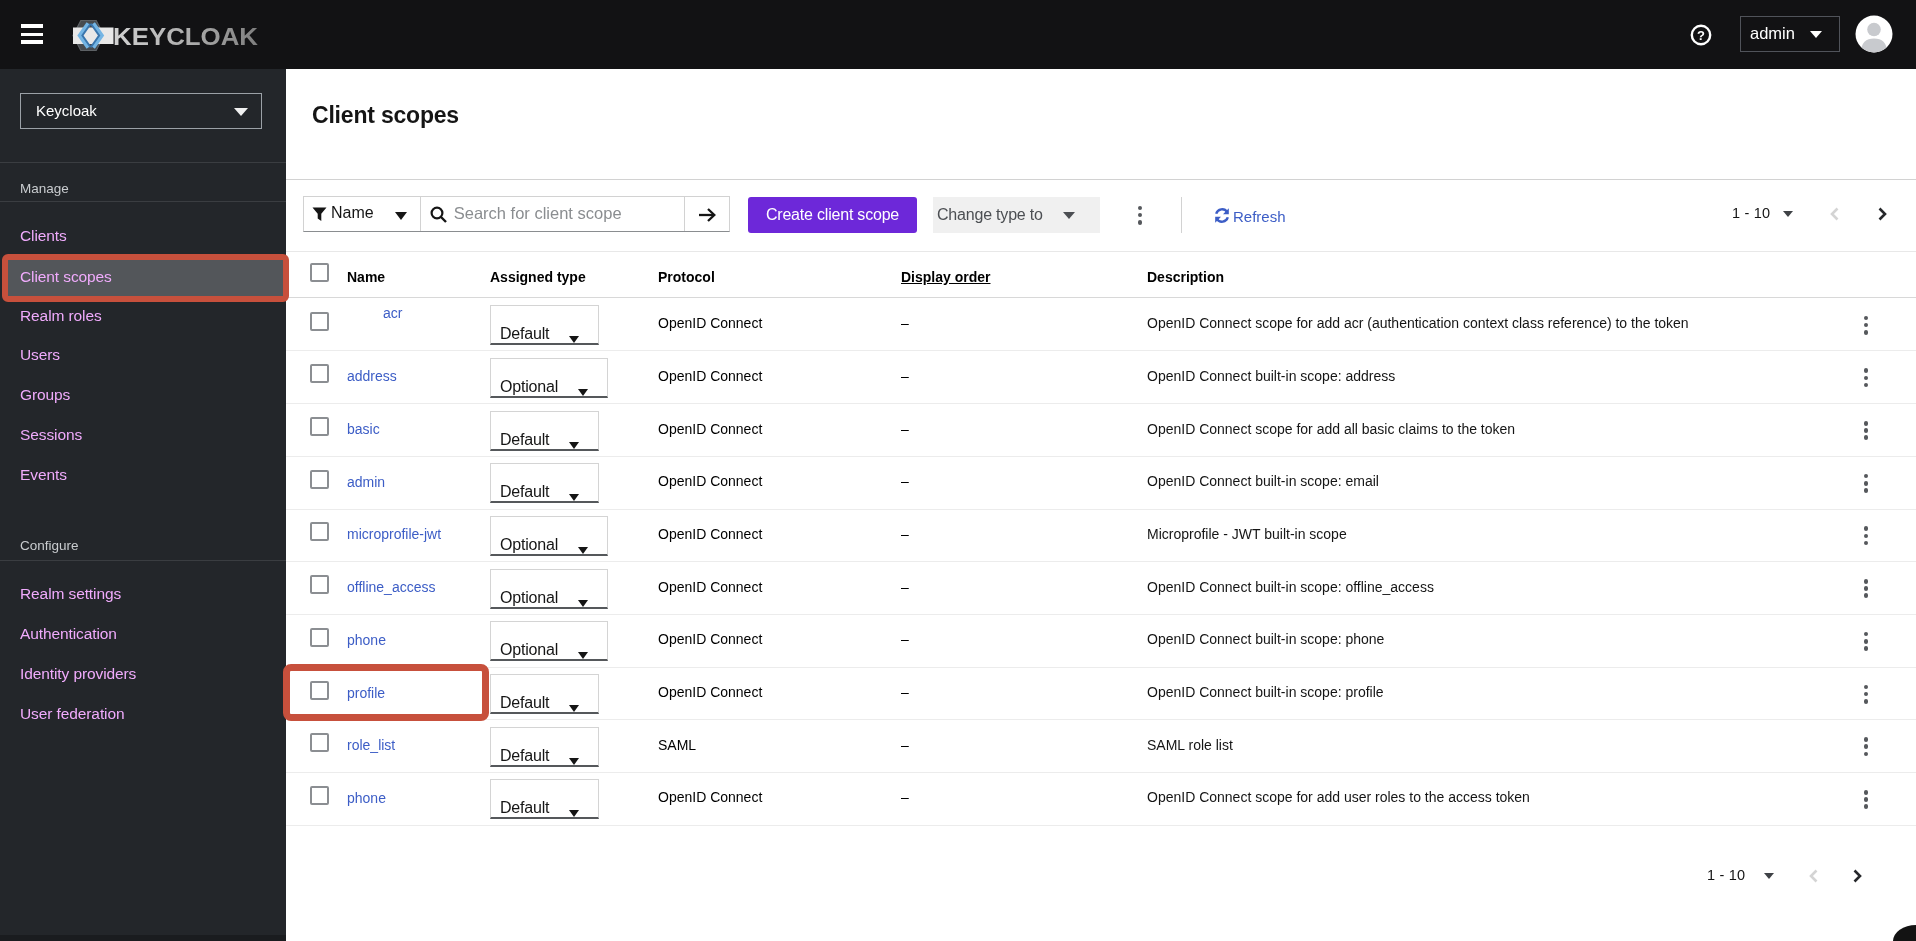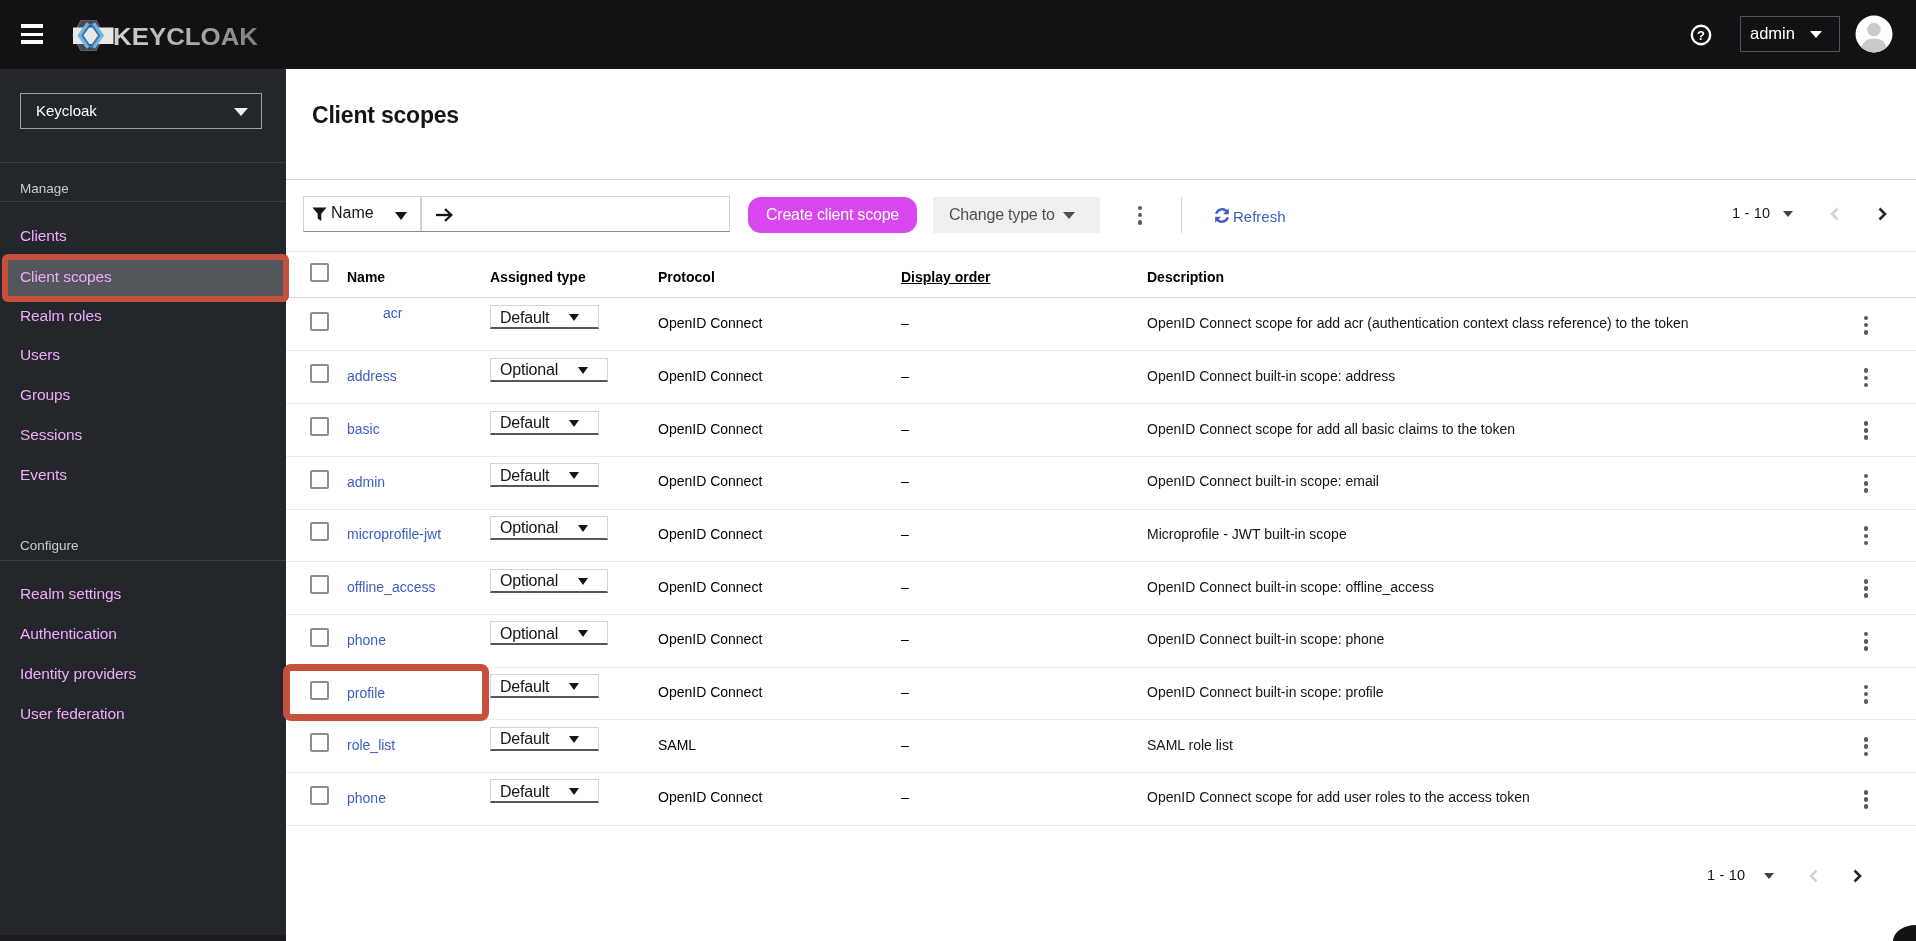--- a/index.html
+++ b/index.html
@@ -32,36 +32,36 @@
 .sub { font-size:16px; color:#151515; }
 a.lm { color:#3c5dc6; text-decoration:none; }
 .hdiv { position:absolute; background:#d2d2d2; height:1px; }
 
 
 #fgroup { position:absolute; left:17px; top:127px; width:427px; height:36px;
   border:1px solid #d2d2d2; border-bottom-color:#8a8d90; display:flex; }
 #fname { width:117px; border-right:1px solid #d2d2d2; position:relative; }
 #fsearch { width:264px; position:relative; }
 #farrow { width:45px; border-left:1px solid #d2d2d2; position:relative; }
-#createbtn { position:absolute; left:462px; top:128px; width:169px; height:36px; background:#d946ef;
-  border-radius:13px; color:#fff; font-size:16px; text-align:center; line-height:36px; letter-spacing:-0.2px; }
+#createbtn { position:absolute; left:462px; top:128px; width:169px; height:36px; background:#6d28d9;
+  border-radius:3px; color:#fff; font-size:16px; text-align:center; line-height:36px; letter-spacing:-0.2px; }
 #changetype { position:absolute; left:647px; top:128px; width:167px; height:36px; background:#f0f0f0;
-  color:#4c4f53; font-size:16px; line-height:36px; padding-left:16px; letter-spacing:-0.2px; }
+  color:#4c4f53; font-size:16px; line-height:36px; padding-left:4px; letter-spacing:-0.2px; }
 .caret-dark { display:inline-block; width:0; height:0; border-left:6px solid transparent;
   border-right:6px solid transparent; border-top:7px solid #151515; }
 .kebab i { display:block; width:4.6px; height:4.6px; border-radius:50%; background:#55585c; margin:2.6px auto; }
 #vdiv { position:absolute; left:895px; top:128px; width:1px; height:36px; background:#d2d2d2; }
 .pagnum { font-size:14.5px; color:#151515; letter-spacing:0.2px; }
 
 
 
 .cb { width:19px; height:19px; border:2px solid #8b8e92; border-radius:2px; background:#fff; }
 a.scopelink { color:#3c5dc6; text-decoration:none; font-size:14px; }
-.sel { height:24px; border:1px solid #d4d4d4; border-bottom:2px solid #55585b; background:#fff;
-  font-size:16px; color:#151515; display:inline-flex; align-items:center; justify-content:space-between;
+.sel { height:40px; border:1px solid #d4d4d4; border-bottom:2px solid #55585b; background:#fff;
+  font-size:16px; color:#151515; display:inline-flex; align-items:flex-end; justify-content:space-between;
   padding:2px 19px 0 9px; letter-spacing:-0.2px; }
 .sel .caret-dark { margin-left:12px; border-top-width:7px; border-left-width:5.5px; border-right-width:5.5px; }
 .desc { font-size:14px; color:#151515; }
 
 #corner { position:absolute; right:0; bottom:0; width:23px; height:16px; background:#131313;
   border-top-left-radius:100%; }
 </style>
 </head>
 <body>
 <div id="page">
@@ -144,20 +144,27 @@
     <div class="hdiv" style="left:0; top:110px; width:1630px;"></div>
 
     <div id="fgroup">
       <div id="fname">
         <svg class="abs" style="left:8px; top:10px;" width="15" height="15" viewBox="0 0 15 15">
           <path d="M0.5,0.5 H14.5 L9.3,6.8 V14 L5.7,11.4 V6.8 Z" fill="#151515"></path>
         </svg>
         <span class="abs" style="left:27px; top:7px; font-size:16px; color:#151515;">Name</span>
         <span class="caret-dark abs" style="right:13px; top:15px; border-top-width:8px;"></span>
       </div>
+      <div id="fsearch">
+        <svg class="abs" style="left:9px; top:9px;" width="17" height="17" viewBox="0 0 17 17">
+          <circle cx="7" cy="7" r="5.4" fill="none" stroke="#151515" stroke-width="2.2"></circle>
+          <line x1="11" y1="11" x2="16" y2="16" stroke="#151515" stroke-width="2.4"></line>
+        </svg>
+        <span class="abs" style="left:33px; top:7px; font-size:16.5px; color:#8a8d90;">Search for client scope</span>
+      </div>
       <div id="farrow">
         <svg class="abs" style="left:12px; top:8px;" width="20" height="20" viewBox="0 0 20 20">
           <line x1="2" y1="10" x2="17" y2="10" stroke="#151515" stroke-width="2.3"></line>
           <polyline points="11,4 17.3,10 11,16" fill="none" stroke="#151515" stroke-width="2.3"></polyline>
         </svg>
       </div>
     </div>
     <div id="createbtn">Create client scope</div>
     <div id="changetype">Change type to<span class="abs" style="left:130px; top:15px; width:0; height:0; border-left:6.5px solid transparent; border-right:6.5px solid transparent; border-top:7.5px solid #4c4f53;"></span></div>
     <div class="kebab abs" style="left:849px; top:134px; width:10px;">

